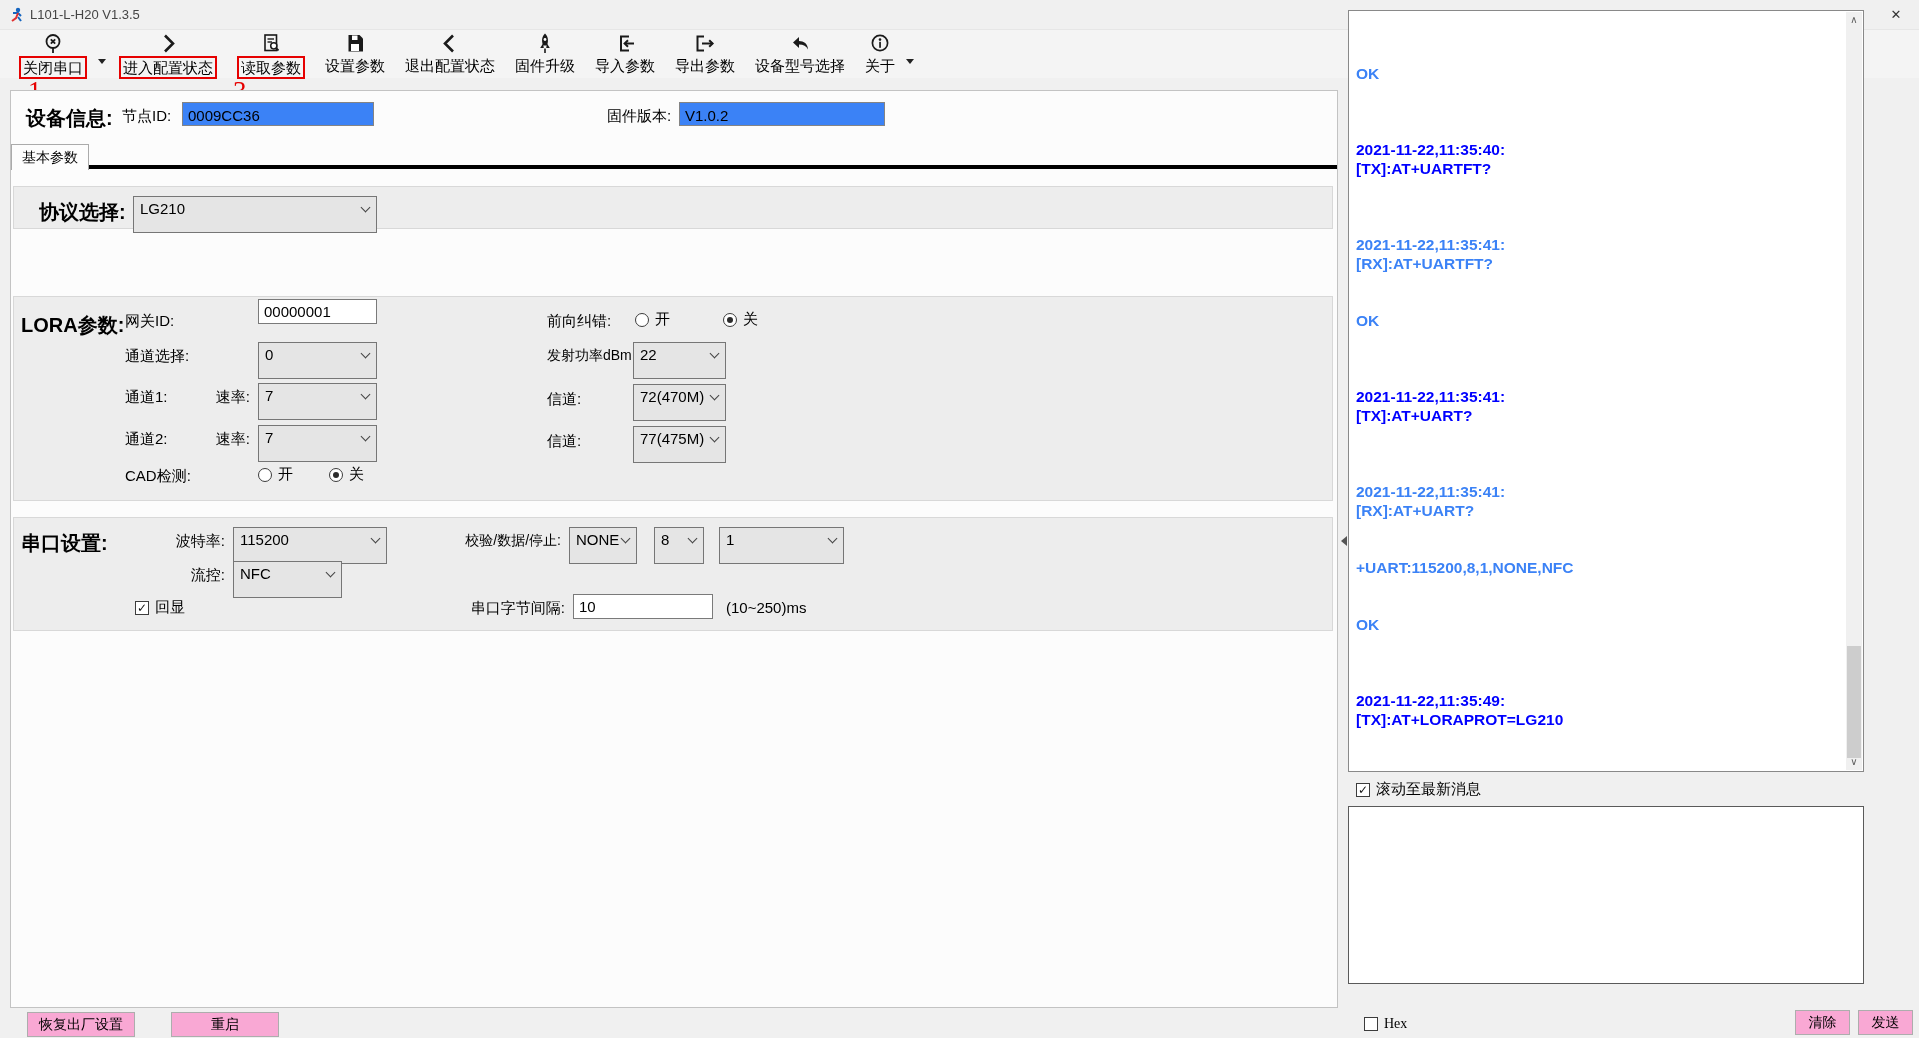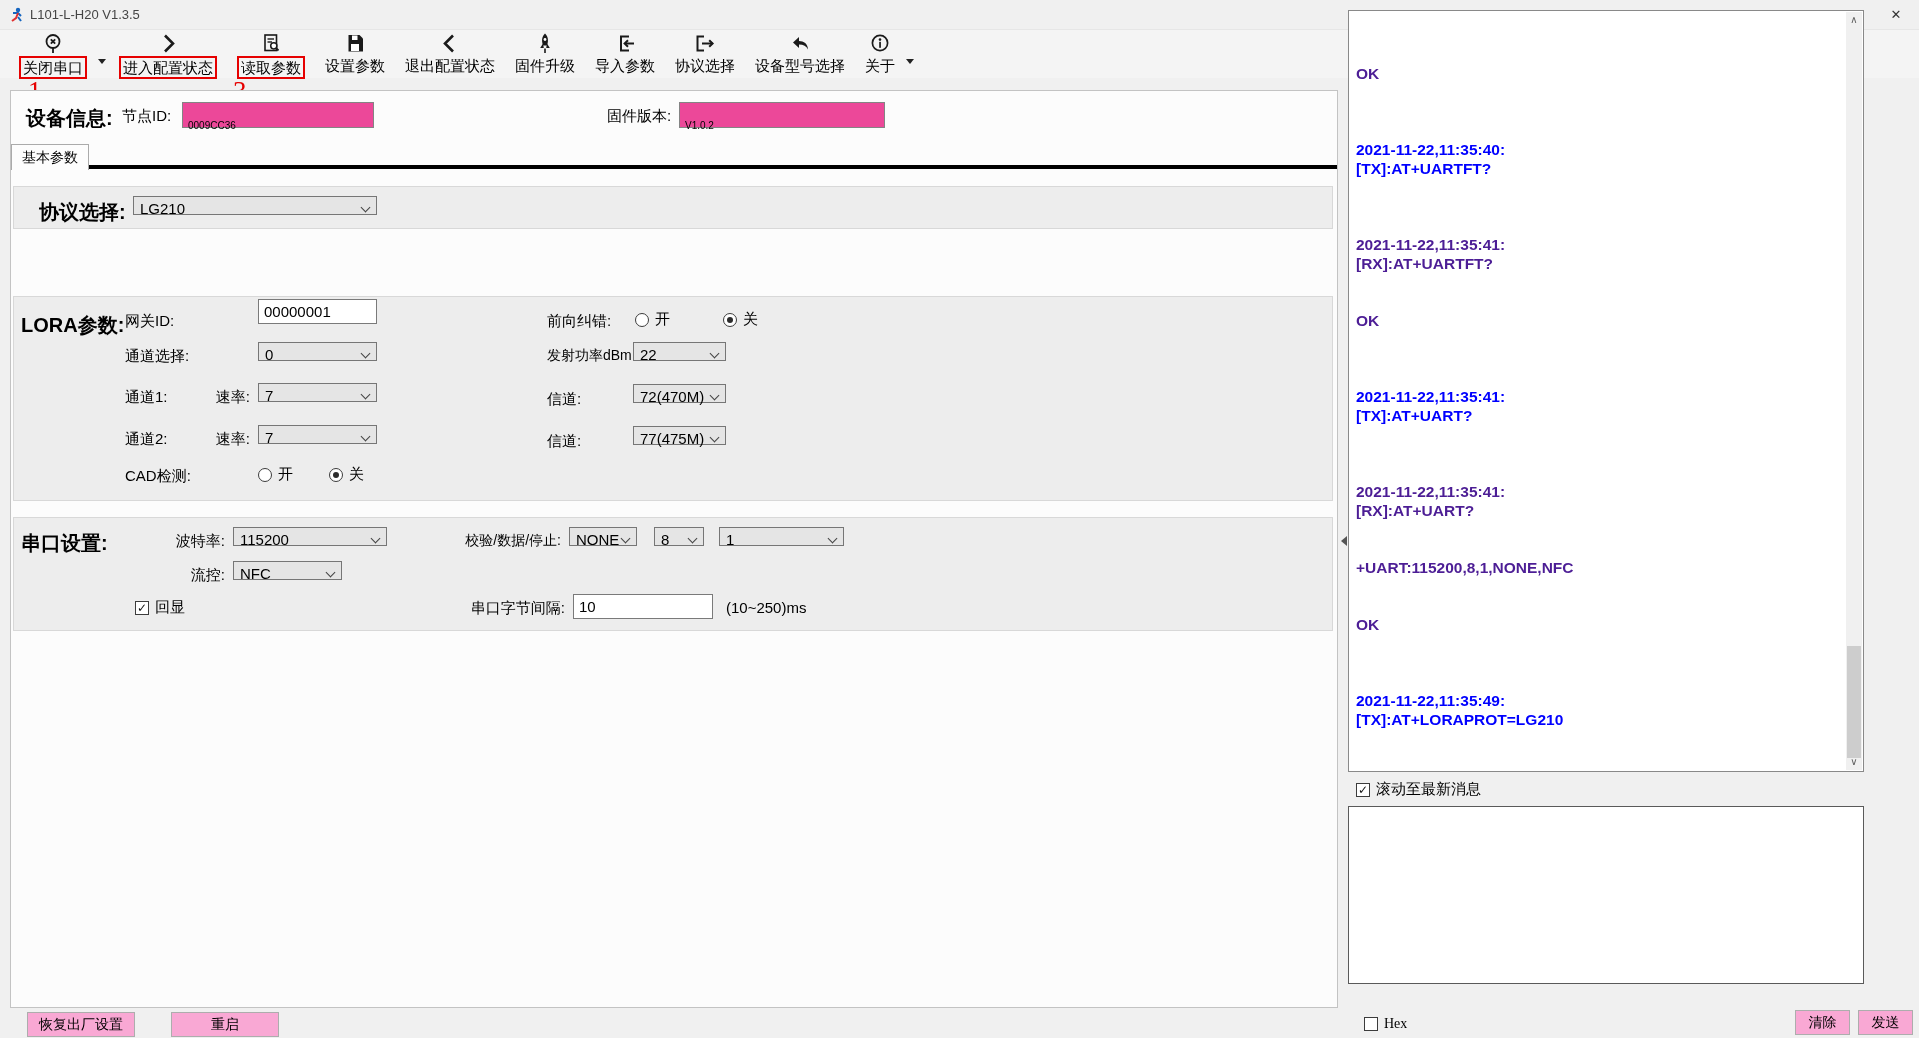--- a/index.html
+++ b/index.html
@@ -23,38 +23,38 @@
   .tb-label { font-size:15px; line-height:19px; white-space:nowrap; }
   .redbox { border:2px solid #e60000; padding:0 2px; }
   .tb-caret { width:0; height:0; border-left:4px solid transparent; border-right:4px solid transparent; border-top:5px solid #222; margin-top:27px; margin-right:4px; }
   .stepnum { color:#e60000; font-family:"Liberation Serif","DejaVu Serif",serif; font-size:27px; line-height:27px; }
 
   
   .main-panel { left:10px; top:90px; width:1328px; height:918px; background:#fcfcfc; border:1px solid #c3c3c3; }
   .lbl { position:absolute; font-size:15px; white-space:nowrap; }
   .lbl-bold { position:absolute; font-size:20px; font-weight:bold; white-space:nowrap; }
   .lbl-r { text-align:right; }
-  .tb-input { position:absolute; height:24px; background:#ec4899; border:1px solid #848484; font-size:10px; padding:12px 5px; line-height:22px; }
+  .tb-input { position:absolute; height:24px; background:#3b82f6; border:1px solid #848484; font-size:15px; padding:2px 5px; line-height:22px; }
   .w-input { position:absolute; height:25px; background:#fff; border:1px solid #7a7a7a; font-size:15px; padding:0 5px; line-height:23px; }
-  .combo { position:absolute; height:19px; background:#e5e5e5; border:1px solid #767676; font-size:15px; line-height:23px; padding:0 22px 8px 6px; cursor:default; }
+  .combo { position:absolute; height:37px; background:#e5e5e5; border:1px solid #767676; font-size:15px; line-height:23px; padding:0 22px 8px 6px; cursor:default; }
   .combo .chev { position:absolute; right:7px; top:7px; width:7px; height:7px; border-right:1.6px solid #444; border-bottom:1.6px solid #444; transform:rotate(45deg); }
   .tabstrip { position:absolute; left:0; top:53px; width:100%; height:25px; border-bottom:4px solid #000000; }
   .tab { position:absolute; left:0; top:0; height:26px; padding:4px 10px 0; background:#fdfdfd; border:1px solid #ababab; border-bottom:none; font-size:14px; }
   .group { position:absolute; left:2px; width:1320px; background:#ededed; border:1px solid #d8d8d8; }
   .radio { position:absolute; display:flex; align-items:center; gap:6px; font-size:15px; cursor:default; }
   .radio .rc { width:14px; height:14px; border:1px solid #3c3c3c; border-radius:50%; background:#fff; position:relative; }
   .radio.checked .rc::after { content:""; position:absolute; left:3px; top:3px; width:6px; height:6px; border-radius:50%; background:#2b2b2b; }
   .checkbox { position:absolute; display:flex; align-items:center; gap:6px; font-size:15px; cursor:default; }
   .checkbox .cb { width:14px; height:14px; border:1px solid #3c3c3c; background:#fff; font-size:12px; line-height:13px; text-align:center; color:#111; font-weight:bold; }
   .btn { position:absolute; background:#f9a8d4; border:1px solid #adadad; font-size:14px; text-align:center; cursor:default; font-family:inherit; }
 
   
   .log-box { left:1348px; top:10px; width:516px; height:762px; background:#fff; border:1px solid #898989; overflow:hidden; }
   .log-content { position:absolute; left:7px; top:34px; right:22px; font-size:15.5px; font-weight:bold; line-height:19px; white-space:pre-line; font-family:"Liberation Sans","DejaVu Sans",sans-serif; }
-  .c-b { color:#0000ff; } .c-g { color:#4c1d95; }
+  .c-b { color:#0000ff; } .c-g { color:#3b82f6; }
   .g1 { margin-bottom:19px; } .g2 { margin-bottom:38px; }
   .sbar { position:absolute; right:1px; top:1px; width:16px; height:758px; background:#f0f0f0; }
   .sbtn { position:absolute; left:0; width:16px; height:16px; color:#606060; font-size:10px; text-align:center; line-height:16px; }
   .sthumb { position:absolute; left:1px; width:14px; top:634px; height:112px; background:#cdcdcd; }
   .splitter-arrow { left:1341px; top:536px; width:0; height:0; border-top:5px solid transparent; border-bottom:5px solid transparent; border-right:6px solid #555; }
   .send-box { left:1348px; top:806px; width:516px; height:178px; background:#fff; border:1px solid #5a5a5a; }
   .send-box textarea { width:100%; height:100%; border:none; resize:none; outline:none; font-family:inherit; font-size:14px; }
   .hex-label { font-family:"Liberation Serif","DejaVu Serif",serif; font-size:14px; }
 </style>
 </head>
@@ -156,21 +156,21 @@
   </div>
 
   <div class="tb-item">
     <span class="tb-icon">
       <svg width="24" height="24" viewBox="0 0 24 24">
           <path d="M11 4.5 H4.5 V18.5 H11" fill="none" stroke="#1a1a1a" stroke-width="2"></path>
           <line x1="9" y1="11.5" x2="19.5" y2="11.5" stroke="#1a1a1a" stroke-width="2"></line>
           <polyline points="16.2,8.2 19.6,11.5 16.2,14.8" fill="none" stroke="#1a1a1a" stroke-width="2"></polyline>
         </svg>
     </span>
-    <span class="tb-label">协议选择</span>
+    <span class="tb-label">导出参数</span>
   </div>
 
   <div class="tb-item">
     <span class="tb-icon">
       <svg width="24" height="24" viewBox="0 0 24 24">
           <path d="M11 5 L5 10.5 L11 16 V12.6 C15.5 12.6 18.4 14 20 17.5 C19.8 11.8 15.8 9 11 9 Z" fill="#1a1a1a"></path>
         </svg>
     </span>
     <span class="tb-label">设备型号选择</span>
   </div>

